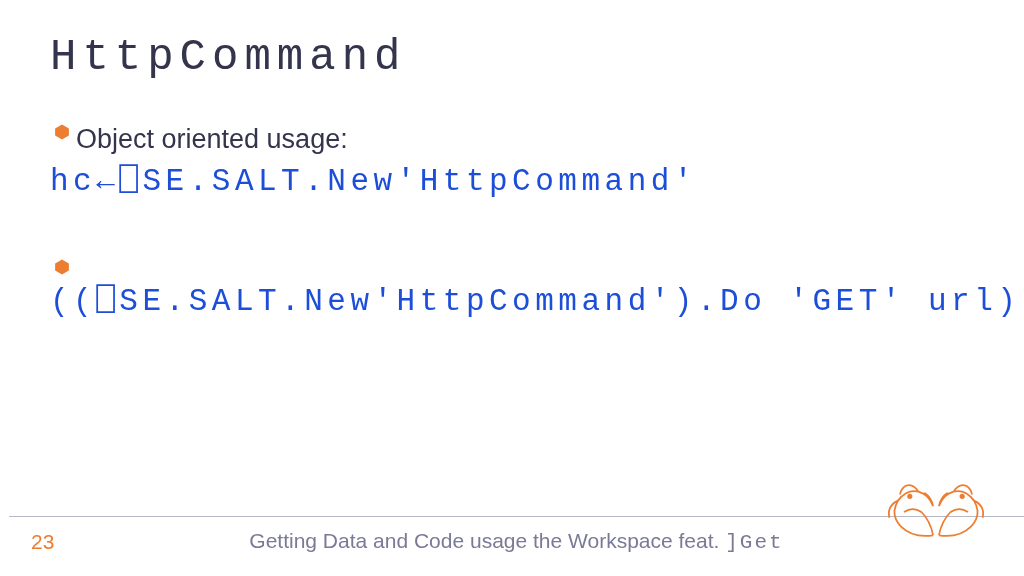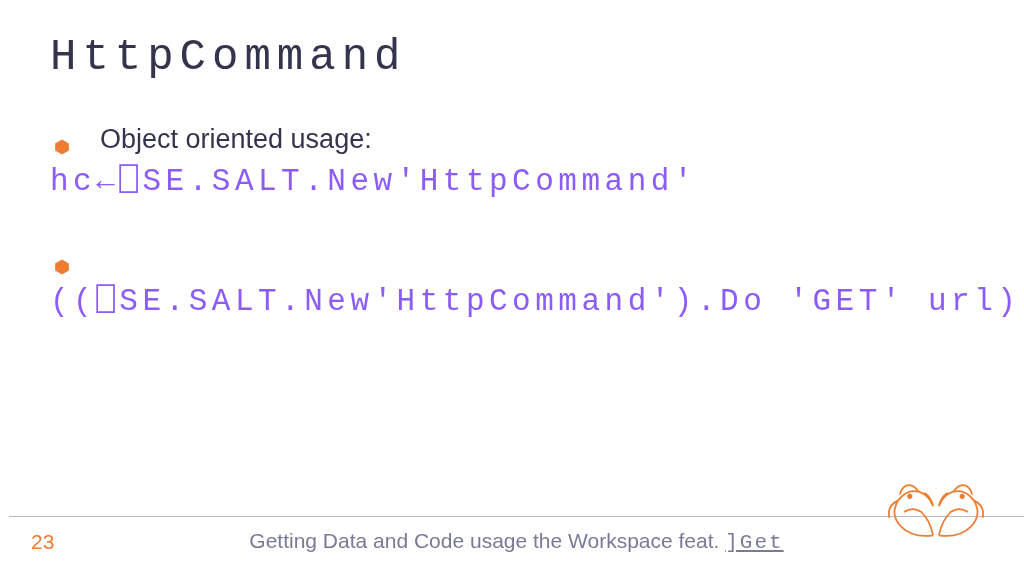--- a/index.html
+++ b/index.html
@@ -19,39 +19,39 @@
   .title {
     font-family: "Consolas", "Courier New", monospace;
     font-size: 44px;
     letter-spacing: 6px;
     color: #34344d;
     font-weight: 500;
     margin-bottom: 42px;
   }
   .bullet-row {
     display: flex;
-    align-items: flex-end;
-    gap: 30px;
+    align-items: flex-start;
+    gap: 6px;
     margin-bottom: 6px;
   }
   .hex {
     width: 16px;
     height: 16px;
     flex: 0 0 16px;
     margin-left: 4px;
   }
   .bullet-text {
     font-size: 27px;
     color: #34344d;
   }
   .code {
     font-family: "Consolas", "Courier New", monospace;
     font-size: 31px;
     letter-spacing: 4.5px;
-    color: #8b5cf6;
+    color: #1d4ed8;
     white-space: pre;
     margin-bottom: 60px;
   }
   .footer {
     position: absolute;
     left: 9px;
     right: 0;
     bottom: 0;
     height: 48px;
     border-top: 1.5px solid #b8b8c8;
@@ -71,21 +71,20 @@
     left: 0;
     right: 0;
     bottom: 10px;
     text-align: center;
     font-size: 21px;
     color: #7a7a96;
   }
   .footer-text .mono {
     font-family: "Consolas", "Courier New", monospace;
     letter-spacing: 2px;
-    text-decoration: underline;
   }
   .logo {
     position: absolute;
     right: 28px;
     bottom: 20px;
     width: 120px;
     height: 64px;
   }
 </style>
 </head>

